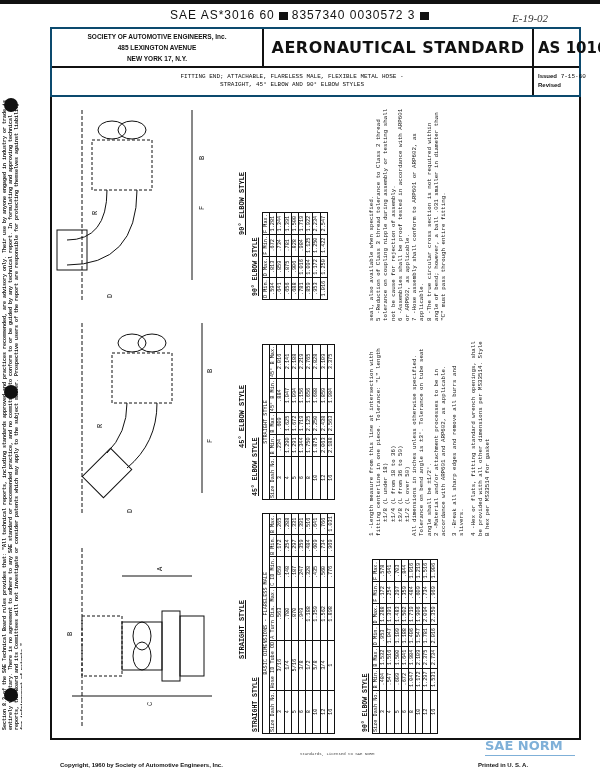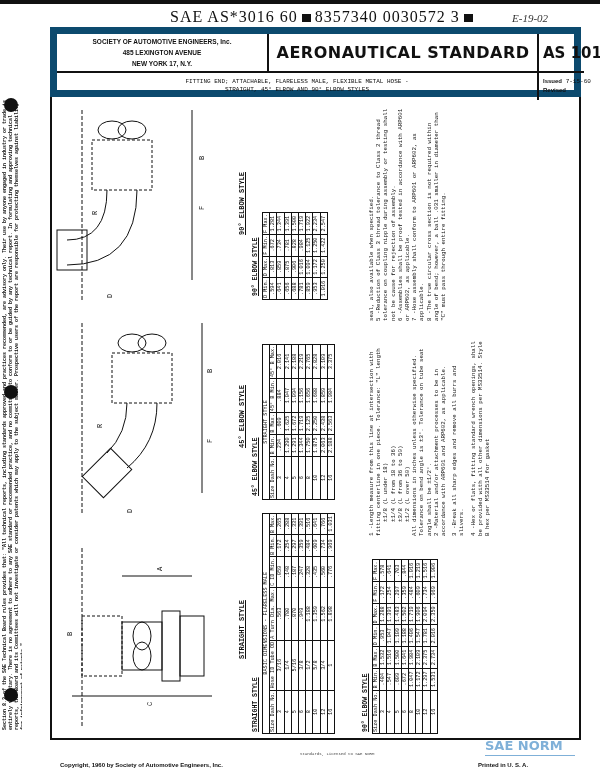--- a/index.html
+++ b/index.html
@@ -1,21 +1,21 @@
 <!DOCTYPE html>
 <html><head>
 <meta charset="utf-8">
 <style>
   html,body{margin:0;padding:0;background:#fff;}
   body{width:600px;height:776px;position:relative;overflow:hidden;font-family:"Liberation Mono","DejaVu Sans Mono",monospace;color:#111;}
-  .topstamp{position:absolute;top:8px;left:170px;font-size:16px;letter-spacing:1px;font-family:Liberation Serif, serif;}
+  .topstamp{position:absolute;top:8px;left:170px;font-size:12px;letter-spacing:1px;font-family:Liberation Sans, sans-serif;}
   .topstamp .blk{display:inline-block;width:9px;height:8px;background:#111;margin:0 4px;vertical-align:middle;}
   .hand{position:absolute;top:12px;left:512px;font-size:11px;font-style:italic;font-family:Liberation Serif, serif;color:#333;}
   .topbar{position:absolute;top:0;left:0;width:600px;height:4px;background:#111;}
-  .header{position:absolute;top:27px;left:50px;width:531px;height:70px;border:7px solid #0c4a6e;box-sizing:border-box;}
+  .header{position:absolute;top:27px;left:50px;width:531px;height:70px;border:2px solid #0c4a6e;box-sizing:border-box;}
   .h-org{position:absolute;left:0;top:0;width:212px;height:39px;border-right:2px solid #111;border-bottom:2px solid #111;font-family:"Liberation Sans",sans-serif;font-weight:bold;font-size:6.5px;text-align:center;line-height:11px;padding-top:2px;box-sizing:border-box;}
   .h-title{position:absolute;left:212px;top:0;width:270px;height:39px;border-right:2px solid #111;border-bottom:2px solid #111;font-family:"DejaVu Sans",sans-serif;font-weight:bold;font-size:16px;display:flex;align-items:center;justify-content:center;box-sizing:border-box;letter-spacing:0.5px;}
   .h-num{position:absolute;left:482px;top:0;width:45px;height:39px;border-bottom:2px solid #111;font-family:"DejaVu Sans",sans-serif;font-weight:bold;font-size:15px;display:flex;align-items:center;padding-left:4px;box-sizing:border-box;white-space:nowrap;}
   .h-sub{position:absolute;left:0;top:39px;width:482px;height:27px;border-right:2px solid #111;font-size:6px;text-align:center;line-height:8px;padding-top:5px;box-sizing:border-box;}
   .h-iss{position:absolute;left:482px;top:39px;width:45px;height:27px;font-size:6px;padding:4px 0 0 4px;box-sizing:border-box;line-height:9px;white-space:nowrap;}
   .h-iss b{font-family:"Liberation Sans",sans-serif;}
   .sidetext{position:absolute;left:2px;top:98px;width:20px;height:632px;}
   .sidetext .inner{position:absolute;left:-306px;top:306px;width:632px;height:20px;transform:rotate(-90deg);font-size:5px;line-height:6px;font-weight:bold;color:#111;overflow:hidden;}
   .dot{position:absolute;left:4px;width:14px;height:14px;border-radius:50%;background:#111;}
   .body{position:absolute;top:97px;left:50px;width:531px;height:643px;border:2px solid #111;border-top:none;box-sizing:border-box;}

